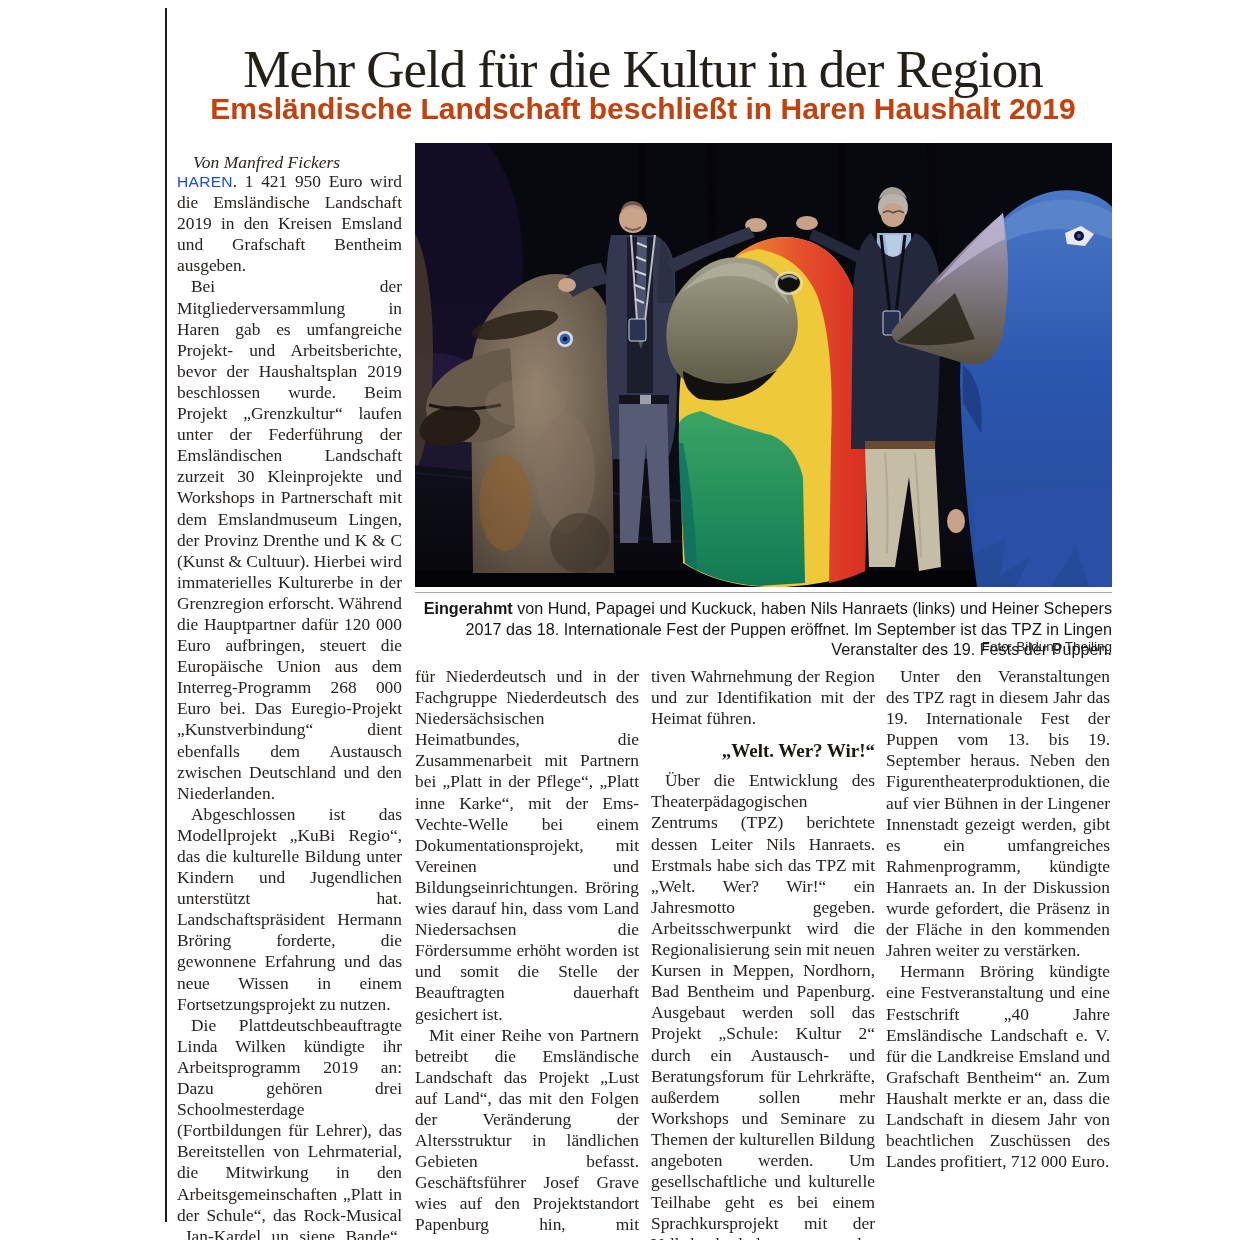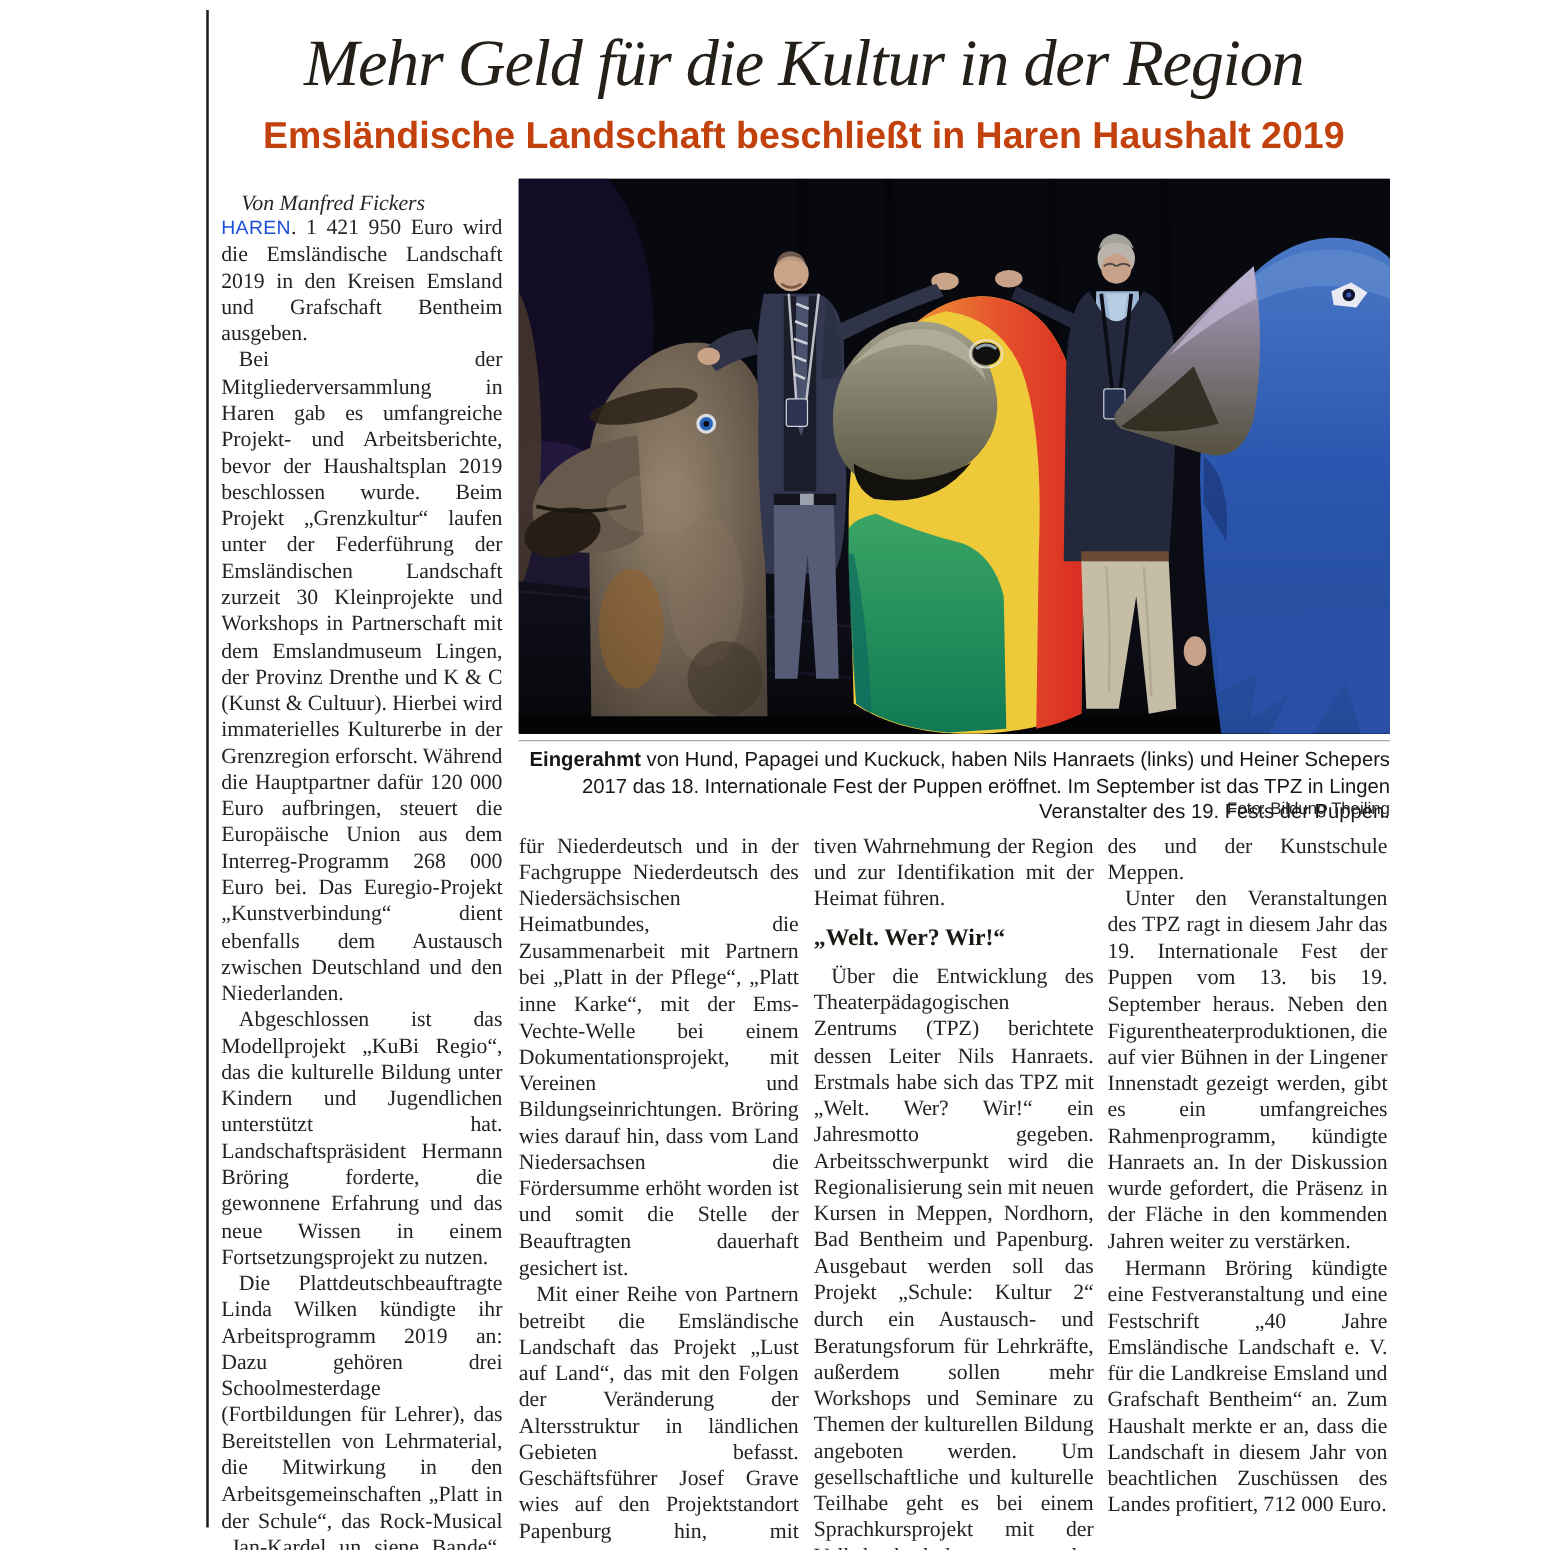--- a/index.html
+++ b/index.html
@@ -1,38 +1,38 @@
 <!DOCTYPE html>
 <html lang="de"><head>
 <meta charset="utf-8">
 <style>
   html,body{margin:0;padding:0;background:#ffffff;}
   .page{position:relative;width:1240px;height:1240px;background:#ffffff;overflow:hidden;
         font-family:"Liberation Serif","DejaVu Serif",serif;color:#24201c;}
   .left-rule{position:absolute;left:165px;top:8px;width:2px;height:1214px;background:#1d1d1d;}
-  .headline{position:absolute;left:176px;top:20px;width:934px;margin:0;text-align:center;
+  .headline{position:absolute;left:176px;top:38px;width:934px;margin:0;text-align:center;
             font-family:"Liberation Serif","DejaVu Serif",serif;font-weight:400;
-            font-size:53px;line-height:62px;letter-spacing:-1px;color:#241f19;font-style:italic;}
+            font-size:53px;line-height:62px;letter-spacing:-1px;color:#241f19;}
   .subheadline{position:absolute;left:176px;top:96px;width:934px;margin:0;text-align:center;
             font-family:"Liberation Sans","DejaVu Sans",sans-serif;font-weight:bold;
             font-size:30px;line-height:26px;color:#c2410c;}
   .byline{position:absolute;left:178px;top:137px;margin:15px;font-style:italic;
             font-size:17.5px;color:#2a2622;}
   .col{position:absolute;text-align:justify;font-size:17.4px;line-height:21.1px;color:#262220;
        hyphens:auto;-webkit-hyphens:auto;word-spacing:-0.2px;}
   .col p{margin:0;}
   .col p.indent{text-indent:14px;}
   .col1{left:177px;top:171px;width:225px;}
   .col2{left:415px;top:666px;width:224px;}
   .col3{left:651px;top:666px;width:224px;}
   .col4{left:886px;top:666px;width:224px;}
   .dateline{font-family:"Liberation Sans","DejaVu Sans",sans-serif;font-weight:normal;
             font-size:15.5px;letter-spacing:.3px;color:#1d4ed8;}
   .col-subhead{margin:11px 0 8px 0;font-weight:bold;font-size:19px;line-height:22px;
-            text-align:left;text-indent:0;color:#1b1814;}
+            text-align:right;text-indent:0;color:#1b1814;}
   .photo{position:absolute;left:415px;top:143px;width:697px;height:444px;background:#0b0b13;}
   .photo svg{display:block;width:100%;height:100%;}
   .photo-rule{position:absolute;left:415px;top:592px;width:697px;height:1px;background:#a9a9a9;}
   .caption{position:absolute;left:415px;top:598px;width:697px;margin:0;
            font-family:"Liberation Sans","DejaVu Sans",sans-serif;font-size:16.2px;
            line-height:20.5px;color:#161616;text-align:right;}
   .caption .cap-lead{font-weight:bold;}
   .caption .credit{position:absolute;right:0;bottom:2px;font-size:13.5px;color:#222;}
 </style>
 </head>
@@ -202,18 +202,17 @@
     <p class="indent">Mit einer Reihe von Partnern betreibt die Emsländische Landschaft das Projekt „Lust auf Land“, das mit den Folgen der Veränderung der Altersstruktur in ländlichen Gebieten befasst. Geschäftsführer Josef Grave wies auf den Projektstandort Papenburg hin, mit Projektteilen in Haselünne, Walchum und Fresenburg. Es soll bei jungen Menschen zu einer posi-</p>
   </section>
 
   <section class="col col3">
     <p>tiven Wahrnehmung der Region und zur Identifikation mit der Heimat führen.</p>
     <h3 class="col-subhead">„Welt. Wer? Wir!“</h3>
     <p class="indent">Über die Entwicklung des Theaterpädagogischen Zentrums (TPZ) berichtete dessen Leiter Nils Hanraets. Erstmals habe sich das TPZ mit „Welt. Wer? Wir!“ ein Jahresmotto gegeben. Arbeitsschwerpunkt wird die Regionalisierung sein mit neuen Kursen in Meppen, Nordhorn, Bad Bentheim und Papenburg. Ausgebaut werden soll das Projekt „Schule: Kultur 2“ durch ein Austausch- und Beratungsforum für Lehrkräfte, außerdem sollen mehr Workshops und Seminare zu Themen der kulturellen Bildung angeboten werden. Um gesellschaftliche und kulturelle Teilhabe geht es bei einem Sprachkursprojekt mit der Volkshochschule, der Musikschule des Emslan-</p>
   </section>
 
   <section class="col col4">
-    <p>des und der Kunstschule Meppen.</p>
     <p class="indent">Unter den Veranstaltungen des TPZ ragt in diesem Jahr das 19. Internationale Fest der Puppen vom 13. bis 19. September heraus. Neben den Figurentheaterproduktionen, die auf vier Bühnen in der Lingener Innenstadt gezeigt werden, gibt es ein umfangreiches Rahmenprogramm, kündigte Hanraets an. In der Diskussion wurde gefordert, die Präsenz in der Fläche in den kommenden Jahren weiter zu verstärken.</p>
     <p class="indent">Hermann Bröring kündigte eine Festveranstaltung und eine Festschrift „40 Jahre Emsländische Landschaft e. V. für die Landkreise Emsland und Grafschaft Bentheim“ an. Zum Haushalt merkte er an, dass die Landschaft in diesem Jahr von beachtlichen Zuschüssen des Landes profitiert, 712 000 Euro.</p>
   </section>
 
 </div>
 
 </body></html>

